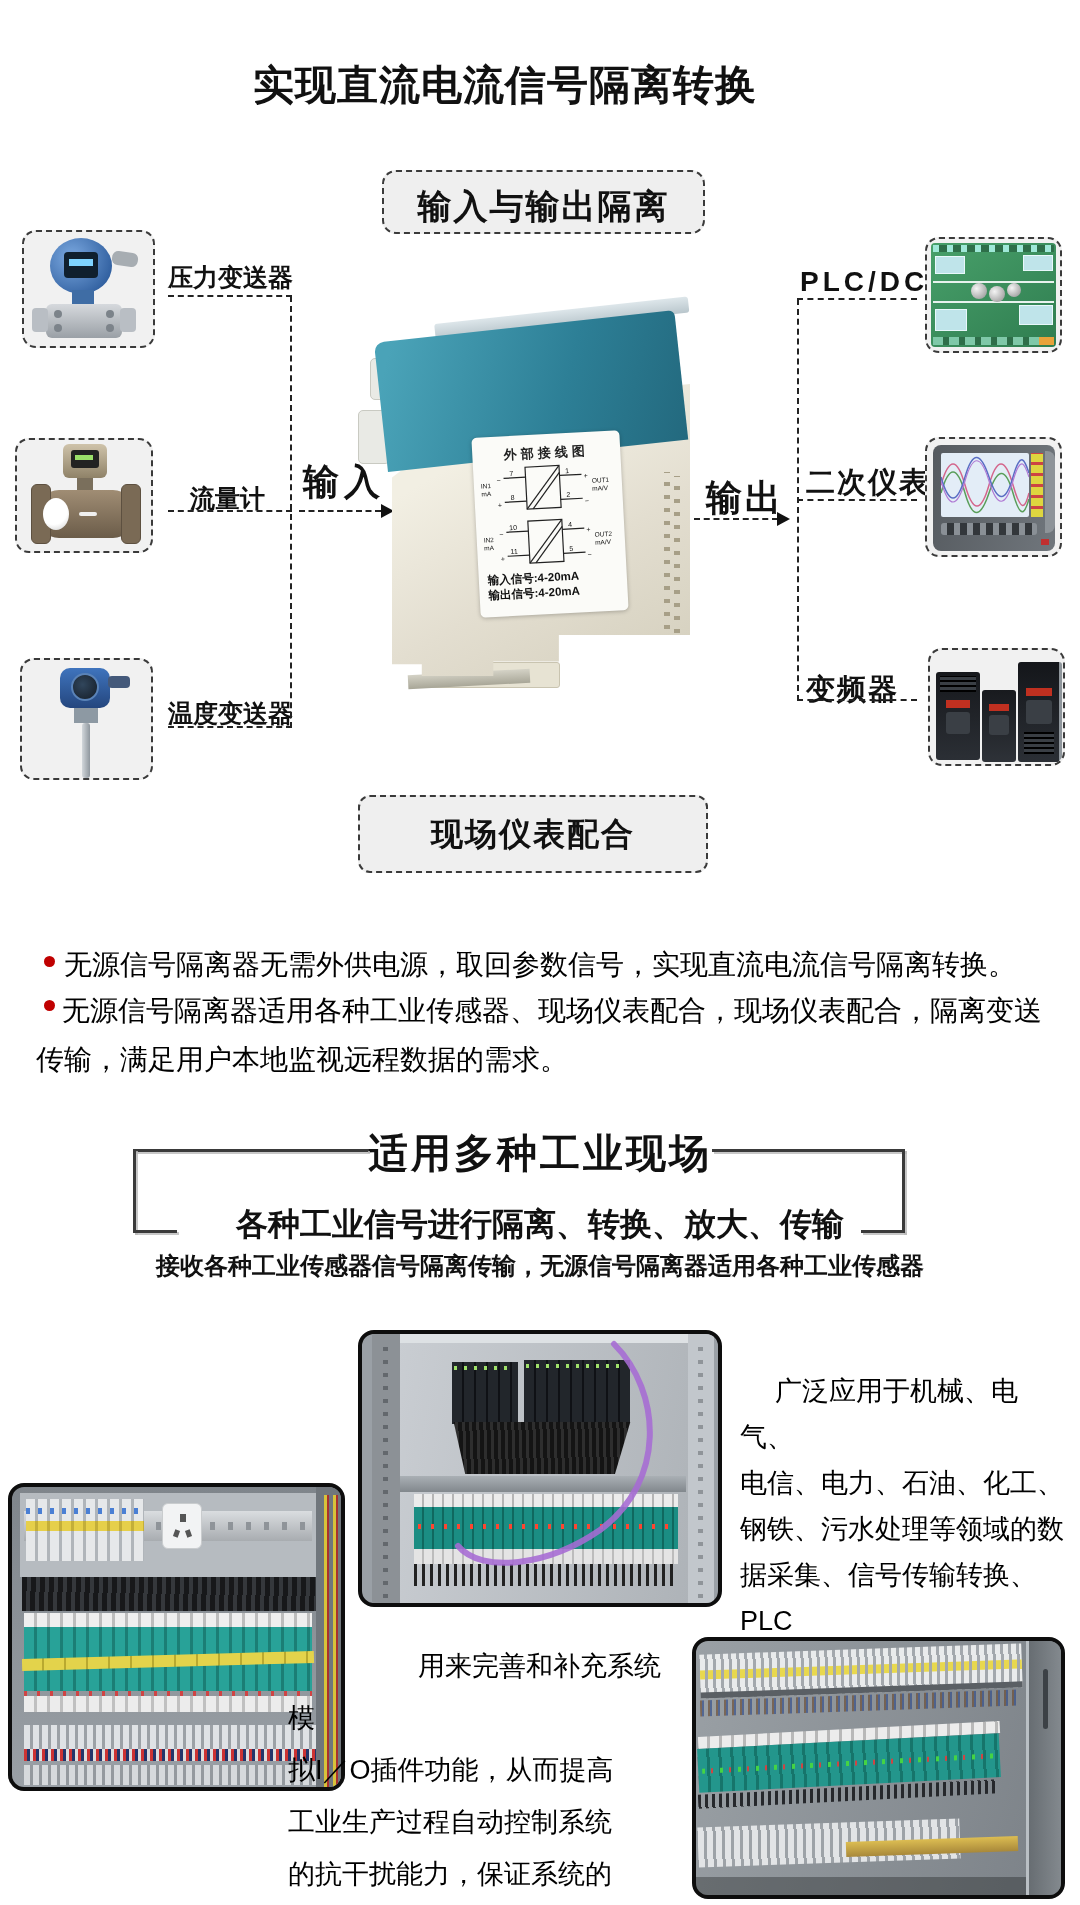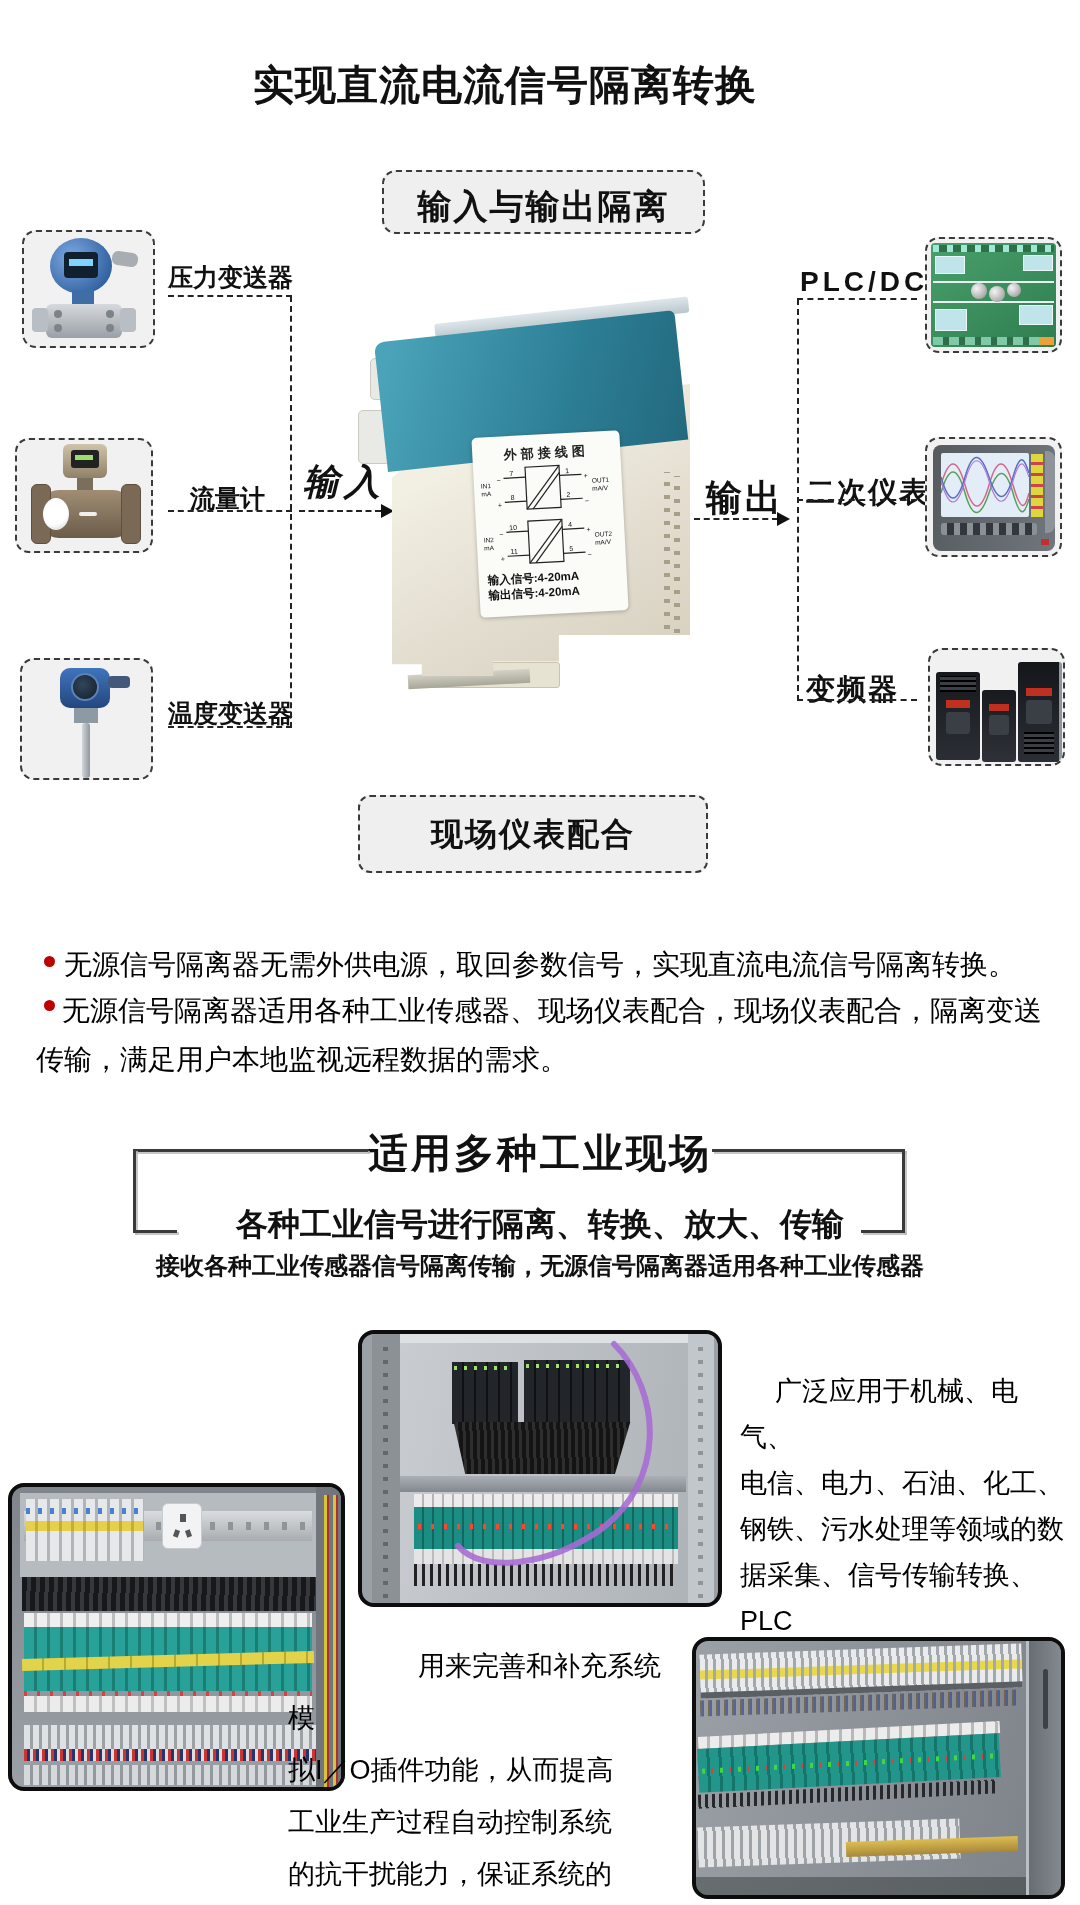--- a/index.html
+++ b/index.html
@@ -92,21 +92,21 @@
 <div class="abs dl-h" style="left:168px;top:295px;width:124px;"></div>
 
 <div class="abs cn-label" style="left:190px;top:482px;font-size:25px;">流量计</div>
 <div class="abs dl-h" style="left:168px;top:510px;width:124px;"></div>
 
 <div class="abs cn-label" style="left:168px;top:697px;font-size:25px;">温度变送器</div>
 <div class="abs dl-h" style="left:168px;top:726px;width:124px;"></div>
 
 <div class="abs dl-v" style="left:290px;top:296px;height:432px;"></div>
 
-<div class="abs cn-label" style="left:303px;top:458px;font-size:36px;letter-spacing:5px;font-style:italic;">输入</div>
+<div class="abs cn-label" style="left:303px;top:458px;font-size:36px;letter-spacing:5px;">输入</div>
 <div class="abs dl-h" style="left:299px;top:510px;width:82px;"></div>
 <div class="abs arrow-head" style="left:381px;top:504px;"></div>
 
 <div class="abs" style="left:330px;top:272px;width:362px;height:420px;">
   <div class="abs dev-clip" style="left:40px;top:86px;width:24px;height:40px;"></div>
   <div class="abs dev-clip" style="left:28px;top:138px;width:30px;height:52px;"></div>
   <div class="abs dev-strip" style="left:105px;top:52px;width:255px;height:16px;"></div>
   <div class="abs dev-body" style="left:62px;top:112px;width:298px;height:292px;z-index:1;"></div>
   <div class="abs dev-teal" style="left:58px;top:70px;width:302px;height:130px;z-index:2;"></div>
   <div class="abs dev-vents" style="left:334px;top:200px;width:6px;height:166px;z-index:3;"></div>
@@ -169,21 +169,21 @@
 
 <div class="abs cn-label" style="left:706px;top:474px;font-size:36px;letter-spacing:3px;">输出</div>
 <div class="abs dl-h" style="left:694px;top:518px;width:84px;"></div>
 <div class="abs arrow-head" style="left:777px;top:512px;"></div>
 
 <div class="abs dl-v" style="left:797px;top:299px;height:402px;"></div>
 
 <div class="abs cn-label" style="left:800px;top:266px;font-size:28px;letter-spacing:4px;">PLC/DCS</div>
 <div class="abs dl-h" style="left:797px;top:298px;width:120px;"></div>
 
-<div class="abs cn-label" style="left:806px;top:463px;font-size:29px;letter-spacing:2px;margin-top:10px;">二次仪表</div>
+<div class="abs cn-label" style="left:806px;top:463px;font-size:29px;letter-spacing:2px;">二次仪表</div>
 <div class="abs dl-h" style="left:797px;top:499px;width:120px;"></div>
 
 <div class="abs cn-label" style="left:806px;top:670px;font-size:29px;letter-spacing:2px;">变频器</div>
 <div class="abs dl-h" style="left:797px;top:699px;width:120px;"></div>
 
 <div class="abs imgbox" style="left:925px;top:237px;width:137px;height:116px;">
   <div class="abs" style="left:4px;top:4px;width:125px;height:104px;background:linear-gradient(145deg,#48a06a,#2f7d50);border-radius:4px;">
     <div class="abs" style="left:2px;top:2px;width:121px;height:7px;background:repeating-linear-gradient(90deg,#9fe8d8 0 6px,#2e6e49 6px 14px);"></div>
     <div class="abs" style="left:4px;top:13px;width:30px;height:18px;background:#bfe4ea;border:1px solid #e8f8fb;box-sizing:border-box;"></div>
     <div class="abs" style="left:92px;top:12px;width:30px;height:16px;background:#bfe4ea;border:1px solid #e8f8fb;box-sizing:border-box;"></div>

